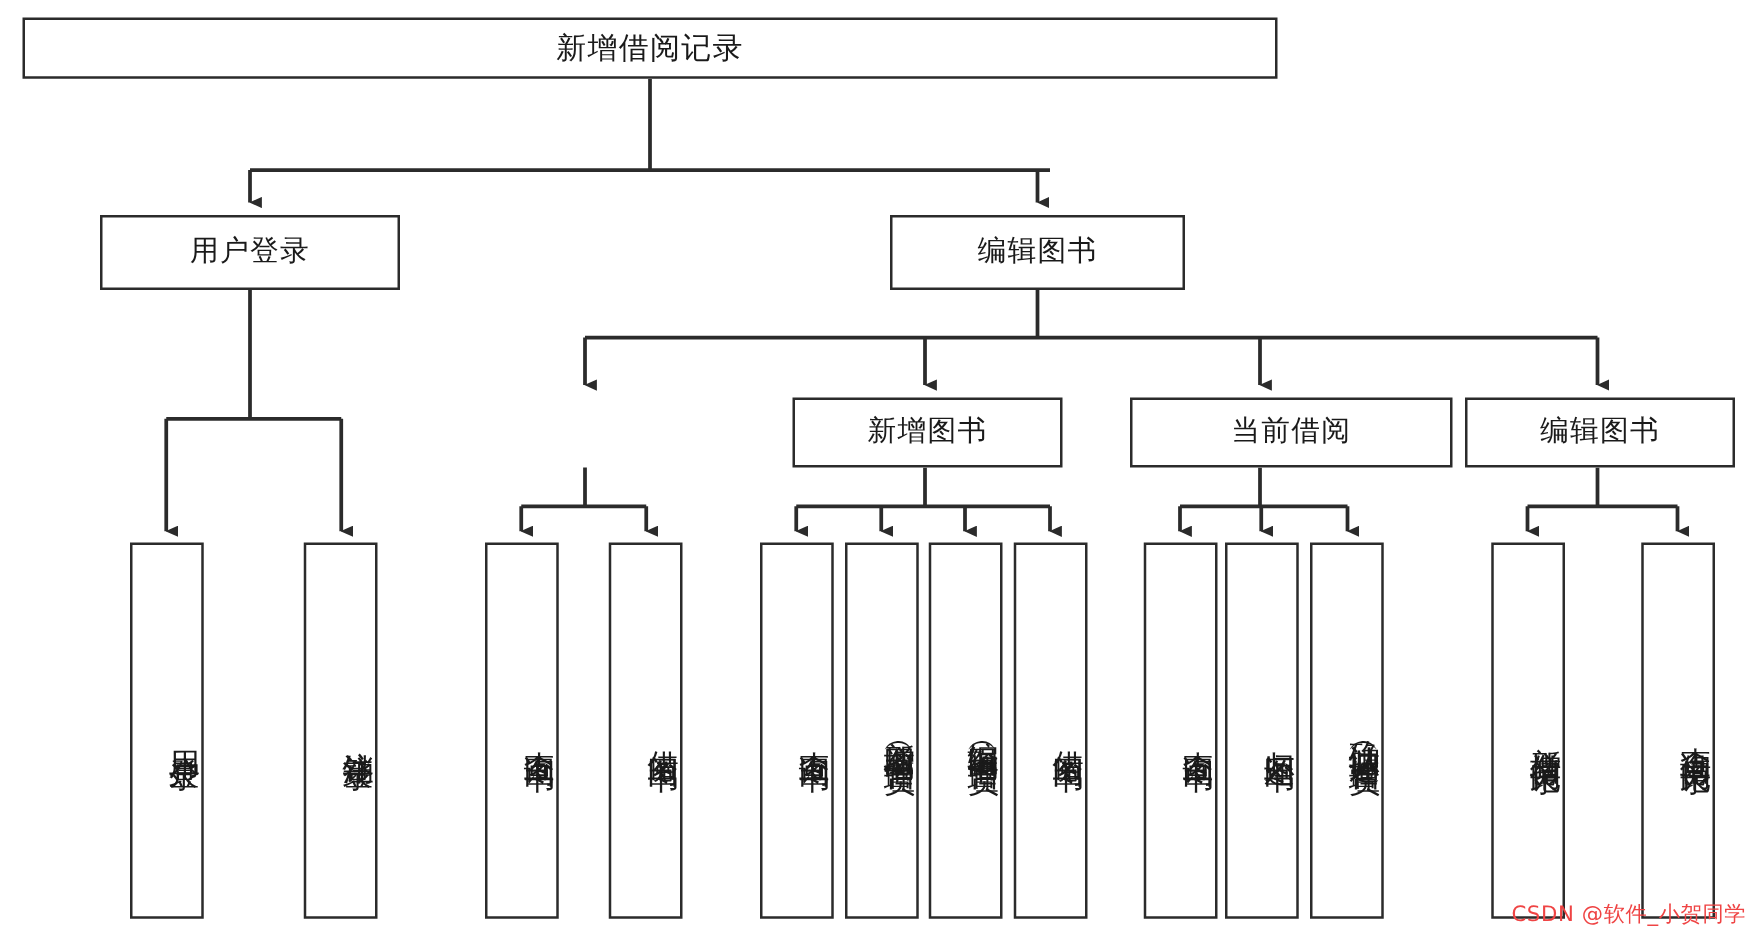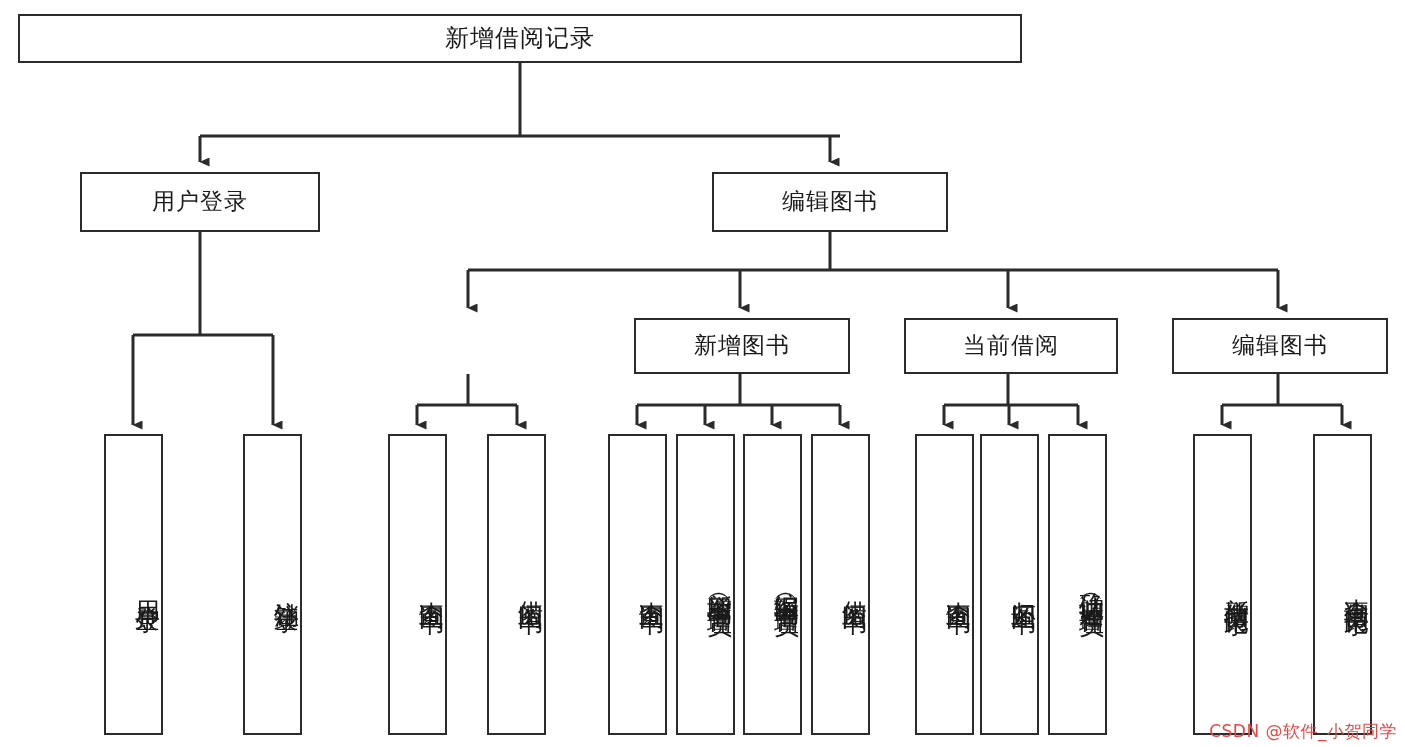--- a/index.html
+++ b/index.html
@@ -119,21 +119,21 @@
       <path d="M1342,405 L1342,425" marker-end="url(#arrowhead)"></path>
     </g>
   </svg>
 
   <div class="node horizontal root" style="left:18px; top:14px; width:1004px; height:49px;">新增借阅记录</div>
 
   <div class="node horizontal" style="left:80px; top:172px; width:240px; height:60px;">用户登录</div>
   <div class="node horizontal" style="left:712px; top:172px; width:236px; height:60px;">编辑图书</div>
 
   <div class="node horizontal" style="left:634px; top:318px; width:216px; height:56px;">新增图书</div>
-  <div class="node horizontal" style="left:904px; top:318px; width:214px; height:56px;">当前借阅</div>
+  <div class="node horizontal" style="left:904px; top:318px; width:258px; height:56px;">当前借阅</div>
   <div class="node horizontal" style="left:1172px; top:318px; width:216px; height:56px;">编辑图书</div>
 
   <div class="node vertical" style="left:104px; top:434px; width:59px; height:301px;">用户登录</div>
   <div class="node vertical" style="left:243px; top:434px; width:59px; height:301px;">注销登录</div>
 
   <div class="node vertical" style="left:388px; top:434px; width:59px; height:301px;">查询图书</div>
   <div class="node vertical" style="left:487px; top:434px; width:59px; height:301px;">借阅图书</div>
 
   <div class="node vertical" style="left:608px; top:434px; width:59px; height:301px;">查询图书</div>
   <div class="node vertical" style="left:676px; top:434px; width:59px; height:301px;">新增图书（管理员）</div>

